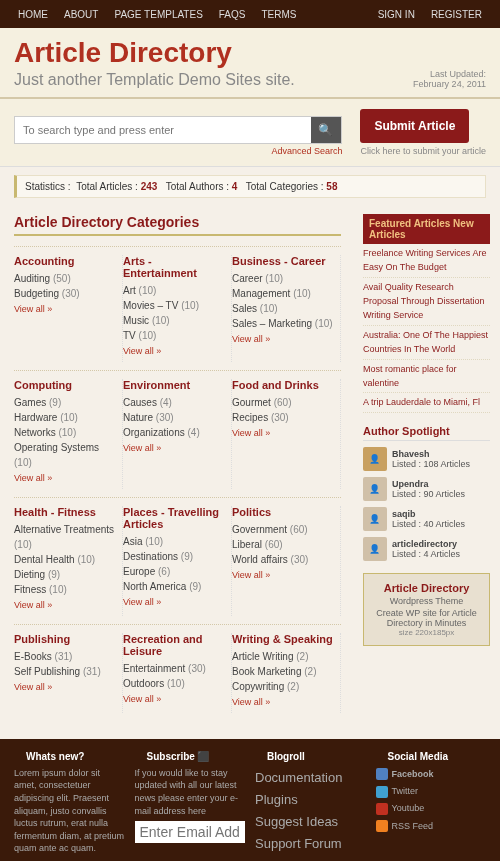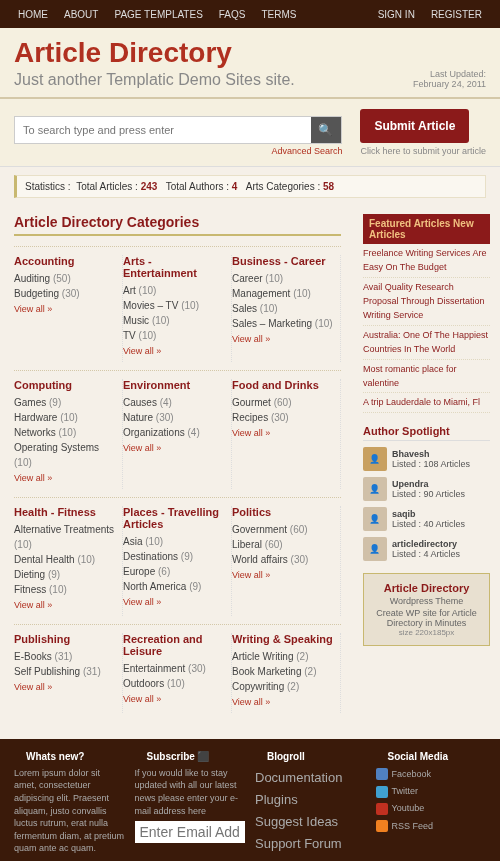--- a/index.html
+++ b/index.html
@@ -107,21 +107,21 @@
   <div>
     <button class="submit-btn">Submit Article</button>
     <div class="submit-sub">Click here to submit your article</div>
   </div>
 </div>
 
 <div class="stats-bar">
   <span>Statistics :</span>
   &nbsp;<span>Total Articles :</span> <strong>243</strong>
   &nbsp;&nbsp;<span>Total Authors :</span> <strong>4</strong>
-  &nbsp;&nbsp;<span>Arts Categories :</span> <strong>58</strong>
+  &nbsp;&nbsp;<span>Total Categories :</span> <strong>58</strong>
 </div>
 
 <div class="main-wrap">
 
   <div class="content-area">
     <div class="section-title">Article Directory Categories</div>
     <div id="cat-container">
         <div style="display: grid; grid-template-columns: 1fr 1fr 1fr; border-top: 1px dotted rgb(212, 200, 168); padding-top: 8px; margin-bottom: 8px;">
           <div style="padding: 0px 6px 6px 0px; border-right: 1px dotted rgb(221, 221, 221);">
             <div class="cat-name">Accounting</div>
@@ -294,21 +294,21 @@
           <a href="#">Suggest Ideas</a>
           <a href="#">Support Forum</a>
           <a href="#">Themes</a>
           <a href="#">WordPress Blog</a>
           <a href="#">WordPress Planet</a>
         </div>
     </div>
     <div class="footer-col">
       <h4>Social Media</h4>
       <div id="social-links">
-          <div style="display: flex; align-items: center; gap: 4px; margin-bottom: 2px;">
+          <div style="display: flex; align-items: center; gap: 4px; margin-bottom: 2px; font-weight: bold;">
             <span style="display: inline-block; width: 12px; height: 12px; background: rgb(80, 128, 192); border-radius: 2px;"></span>
             <a href="#" style="color: rgb(170, 170, 170); font-size: 9px; text-decoration: none;">Facebook</a>
           </div>
           <div style="display: flex; align-items: center; gap: 4px; margin-bottom: 2px;">
             <span style="display: inline-block; width: 12px; height: 12px; background: rgb(64, 160, 208); border-radius: 2px;"></span>
             <a href="#" style="color: rgb(170, 170, 170); font-size: 9px; text-decoration: none;">Twitter</a>
           </div>
           <div style="display: flex; align-items: center; gap: 4px; margin-bottom: 2px;">
             <span style="display: inline-block; width: 12px; height: 12px; background: rgb(192, 48, 32); border-radius: 2px;"></span>
             <a href="#" style="color: rgb(170, 170, 170); font-size: 9px; text-decoration: none;">Youtube</a>

